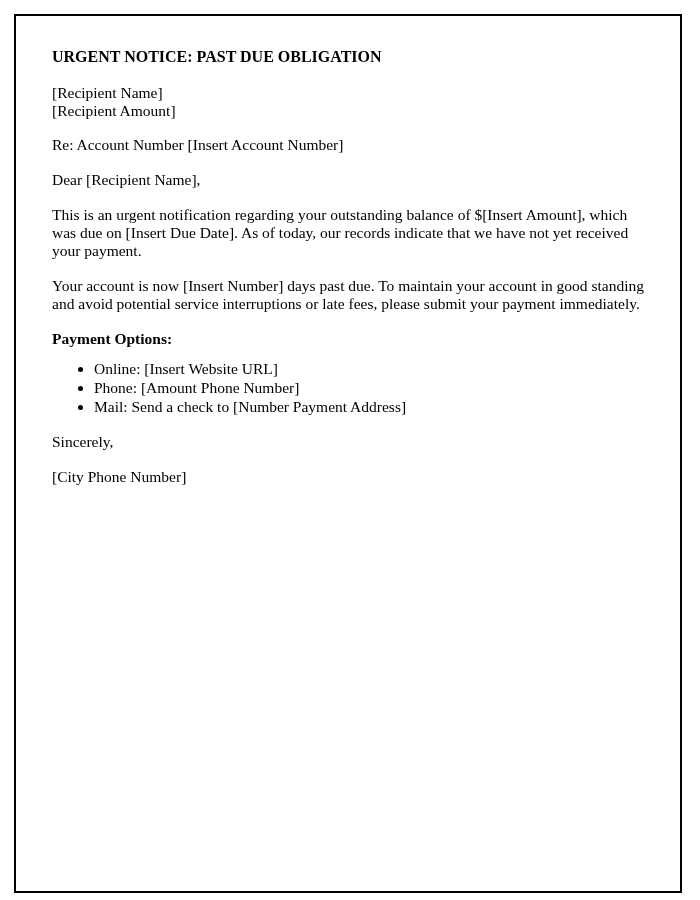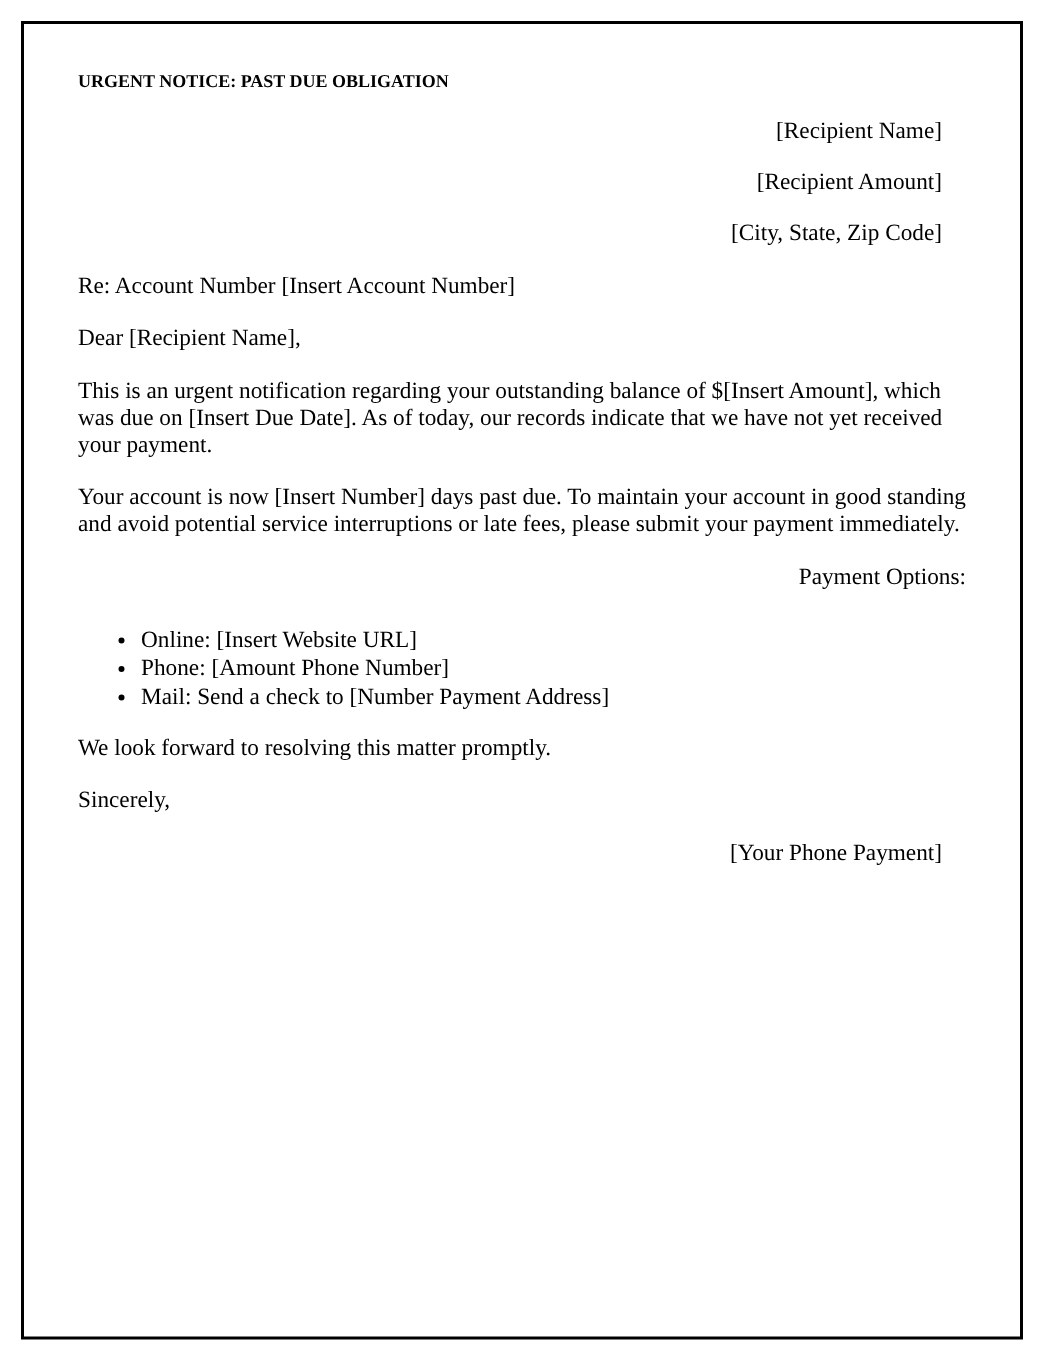--- a/index.html
+++ b/index.html
@@ -24,37 +24,35 @@
     background: #ffffff;
   }
   .letter-content {
     box-sizing: border-box;
     padding: 32px 36px 0 36px;
     font-size: 15.5px;
     line-height: 1.16;
   }
   .heading {
     font-weight: bold;
-    font-size: 12px;
+    font-size: 16px;
     margin: 0 0 17px 0;
   }
   .para {
     margin: 0 0 17px 0;
   }
   .block {
     margin: 0 0 17px 0;
   }
   .block div {
-    margin: 16px;
-    text-align: right;
+    margin: 0;
   }
   .subheading {
-    font-weight: normal;
-    margin: 0 0 24px 0;
-    text-align: right;
+    font-weight: bold;
+    margin: 0 0 12px 0;
   }
   ul.options {
     margin: 0 0 17px 0;
     padding-left: 42px;
   }
   ul.options li {
     margin: 0 0 1px 0;
   }
 </style>
 </head>
@@ -62,42 +60,40 @@
 
 <div class="page-border">
   <div class="letter-content">
 
     <p class="heading">URGENT NOTICE: PAST DUE OBLIGATION</p>
 
 
     <div class="block">
       <div>[Recipient Name]</div>
       <div>[Recipient Amount]</div>
-      <div>[City, State, Zip Code]</div>
     </div>
 
     <p class="para">Re: Account Number [Insert Account Number]</p>
 
     <p class="para">Dear [Recipient Name],</p>
 
     <p class="para">This is an urgent notification regarding your outstanding balance of $[Insert Amount], which was due on [Insert Due Date]. As of today, our records indicate that we have not yet received your payment.</p>
 
     <p class="para">Your account is now [Insert Number] days past due. To maintain your account in good standing and avoid potential service interruptions or late fees, please submit your payment immediately.</p>
 
     <p class="subheading">Payment Options:</p>
 
     <ul class="options">
       <li>Online: [Insert Website URL]</li>
       <li>Phone: [Amount Phone Number]</li>
       <li>Mail: Send a check to [Number Payment Address]</li>
     </ul>
 
 
-    <p class="para">We look forward to resolving this matter promptly.</p>
 
     <p class="para">Sincerely,</p>
 
     <div class="block">
-      <div>[Your Phone Payment]</div>
+      <div>[City Phone Number]</div>
     </div>
 
   </div>
 </div>
 
 </body></html>

